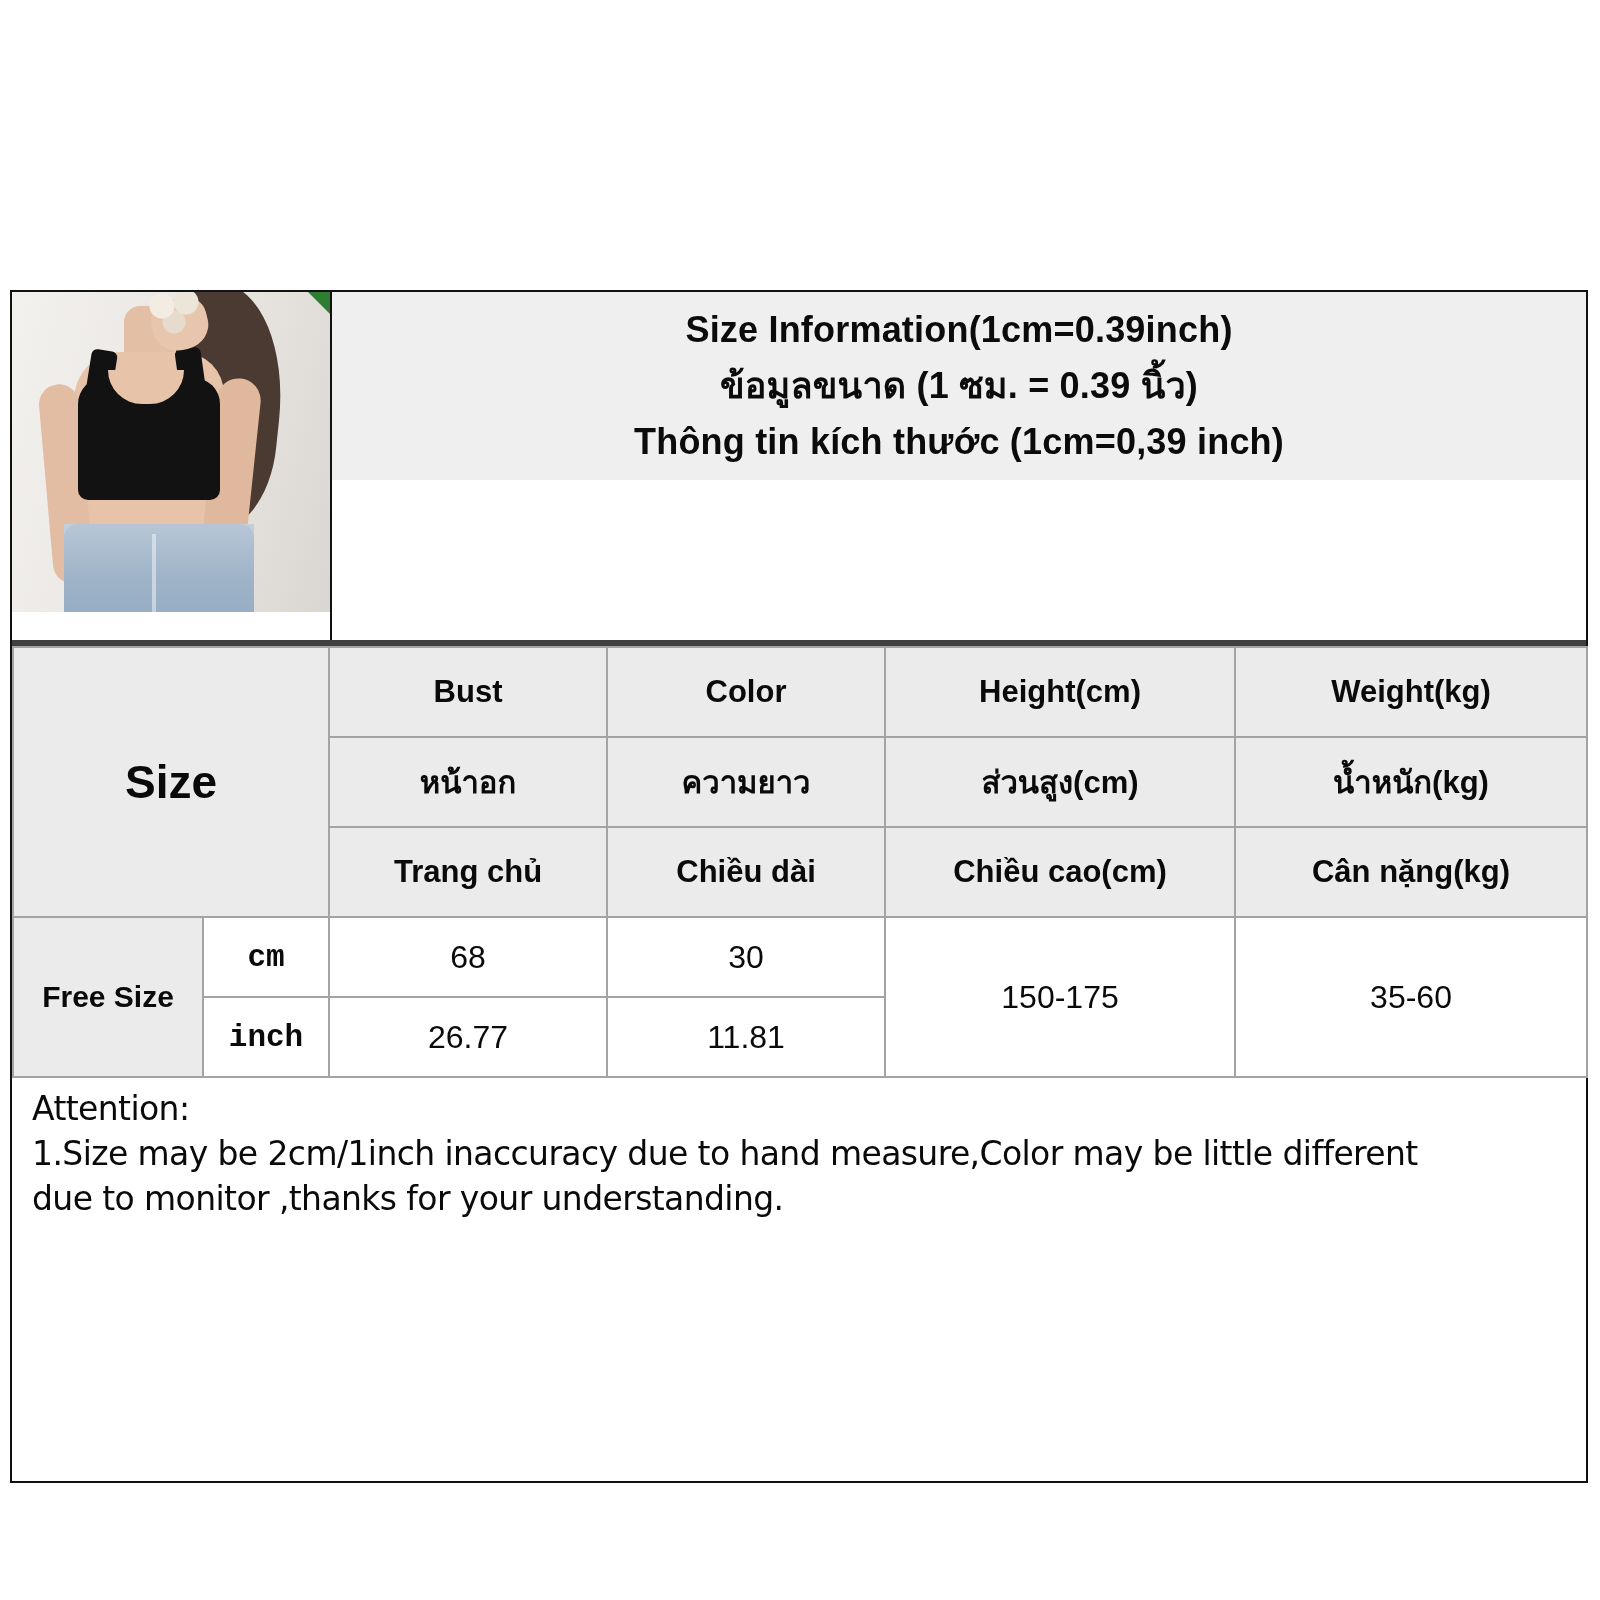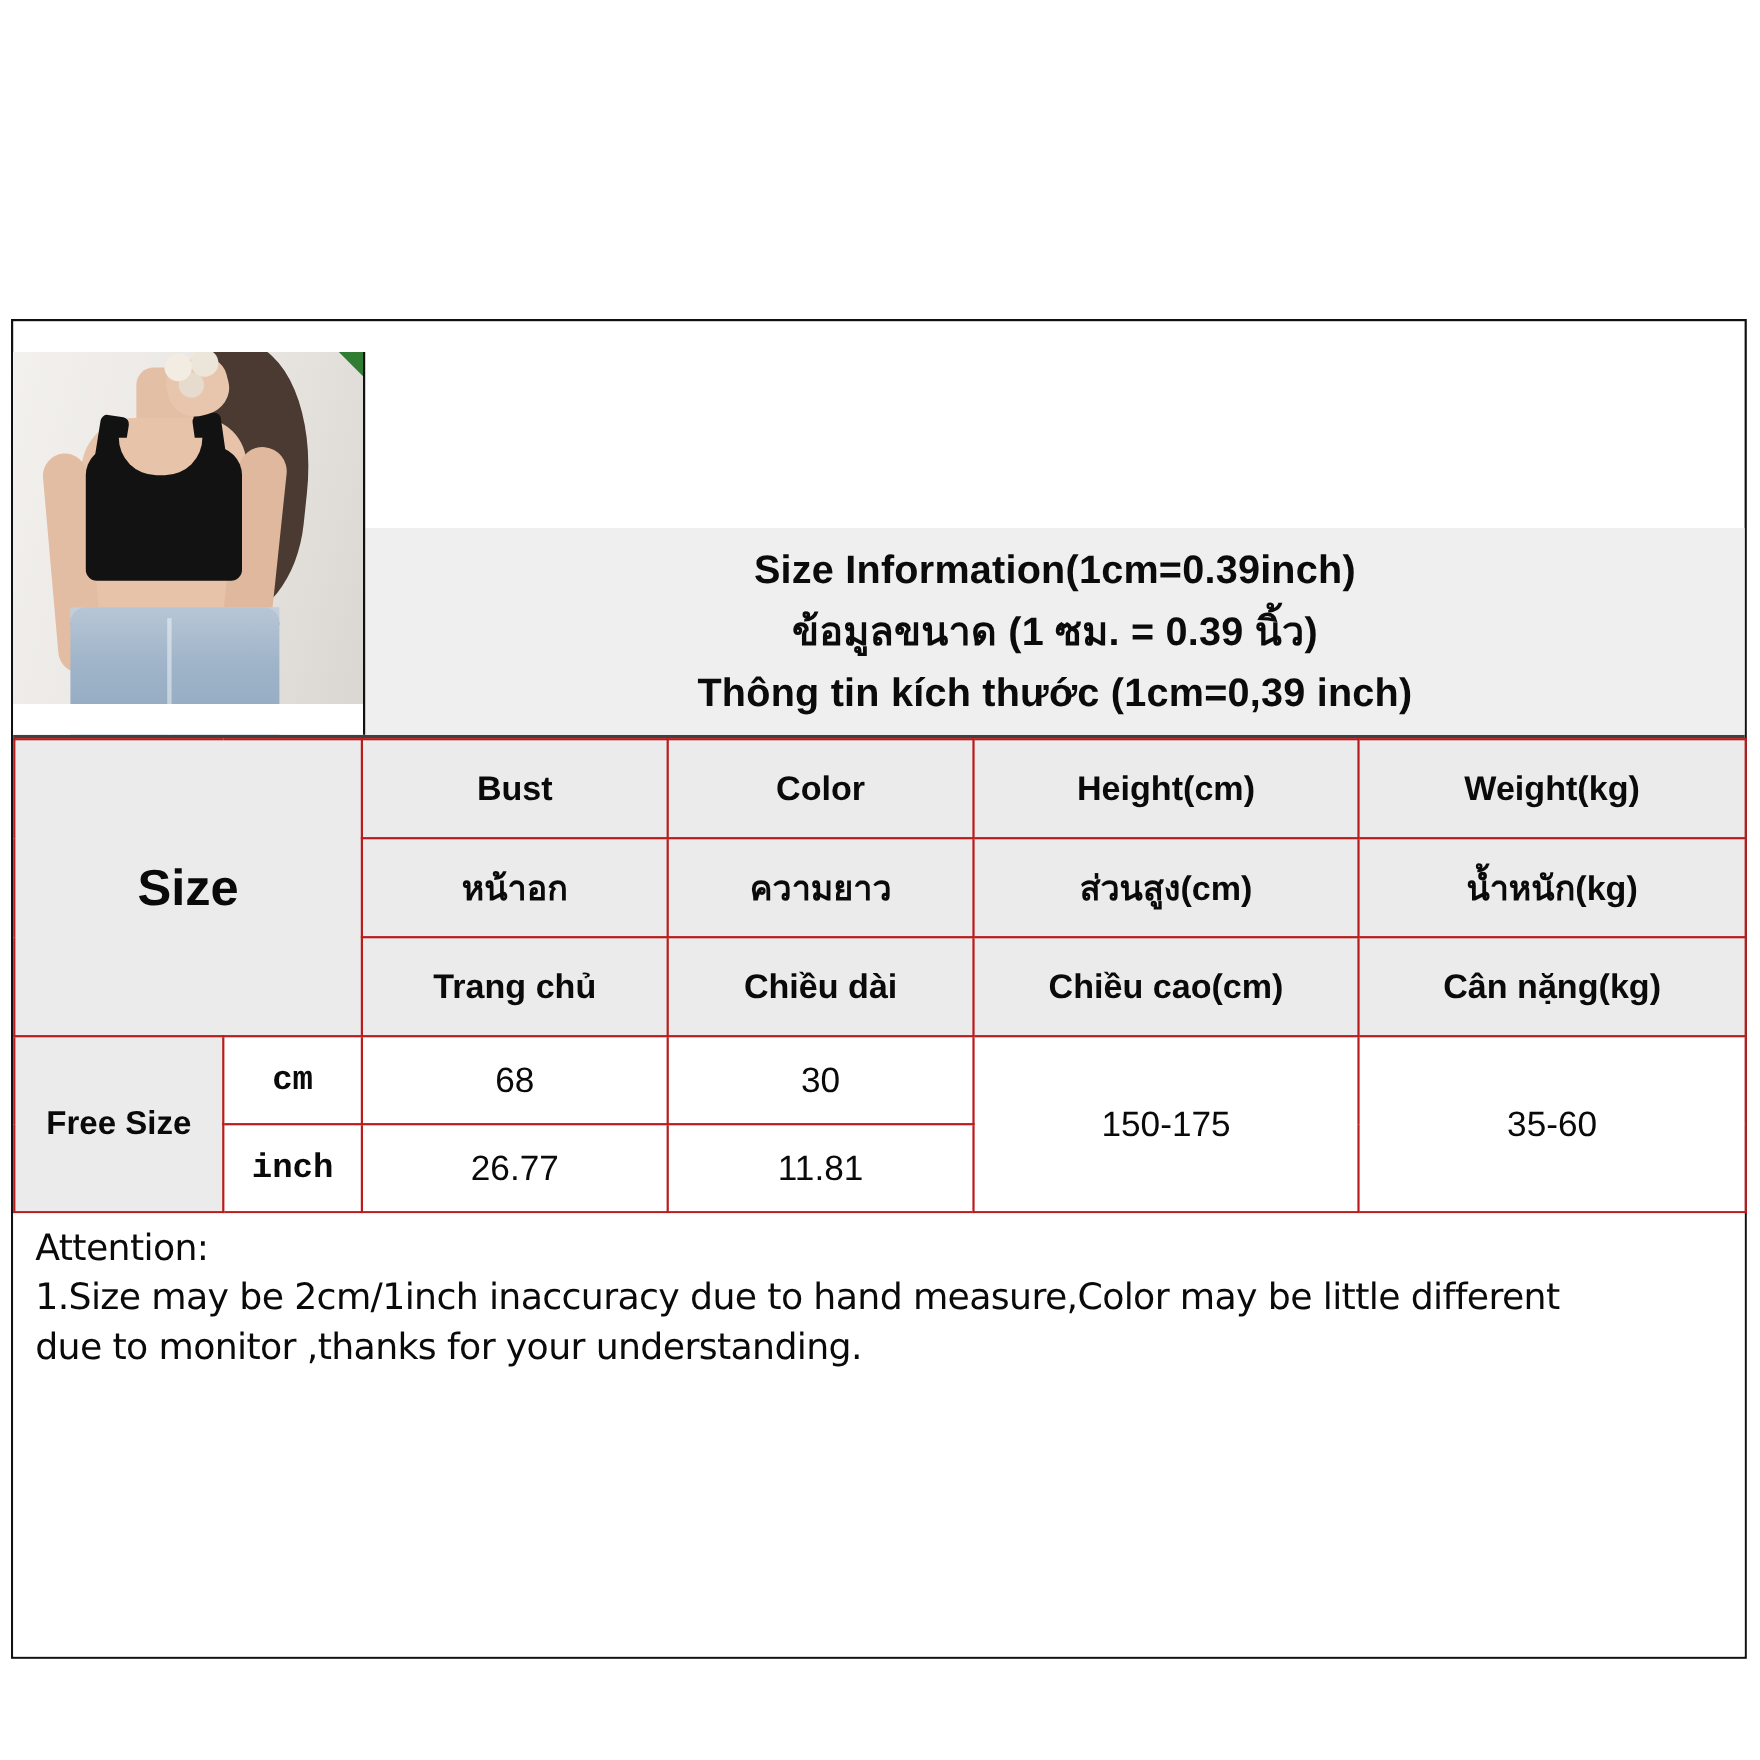--- a/index.html
+++ b/index.html
@@ -25,23 +25,22 @@
     top: 290px;
     width: 1578px;
     border: 2px solid #111;
     box-sizing: border-box;
     background: #ffffff;
   }
 
   
   .header-row {
     display: flex;
-    align-items: flex-end;
-    border-bottom: 3px solid #404040;
-    margin-top: 28px;
+    align-items: flex-start;
+    border-bottom: 6px solid #404040;
   }
 
   .photo-cell {
     width: 318px;
     flex: 0 0 318px;
     border-right: 2px solid #111;
     background: #ffffff;
     position: relative;
     overflow: hidden;
     height: 348px;
@@ -198,21 +197,21 @@
     letter-spacing: 0.2px;
   }
 
   
   .spec-table {
     width: 100%;
     border-collapse: collapse;
     table-layout: fixed;
   }
   .spec-table td {
-    border: 2px solid #b91c1c;
+    border: 2px solid #a3a3a3;
     text-align: center;
     vertical-align: middle;
     color: #0a0a0a;
     padding: 6px 4px;
   }
   .hdr {
     background: #ebebeb;
     font-weight: bold;
     font-size: 31px;
     height: 76px;

